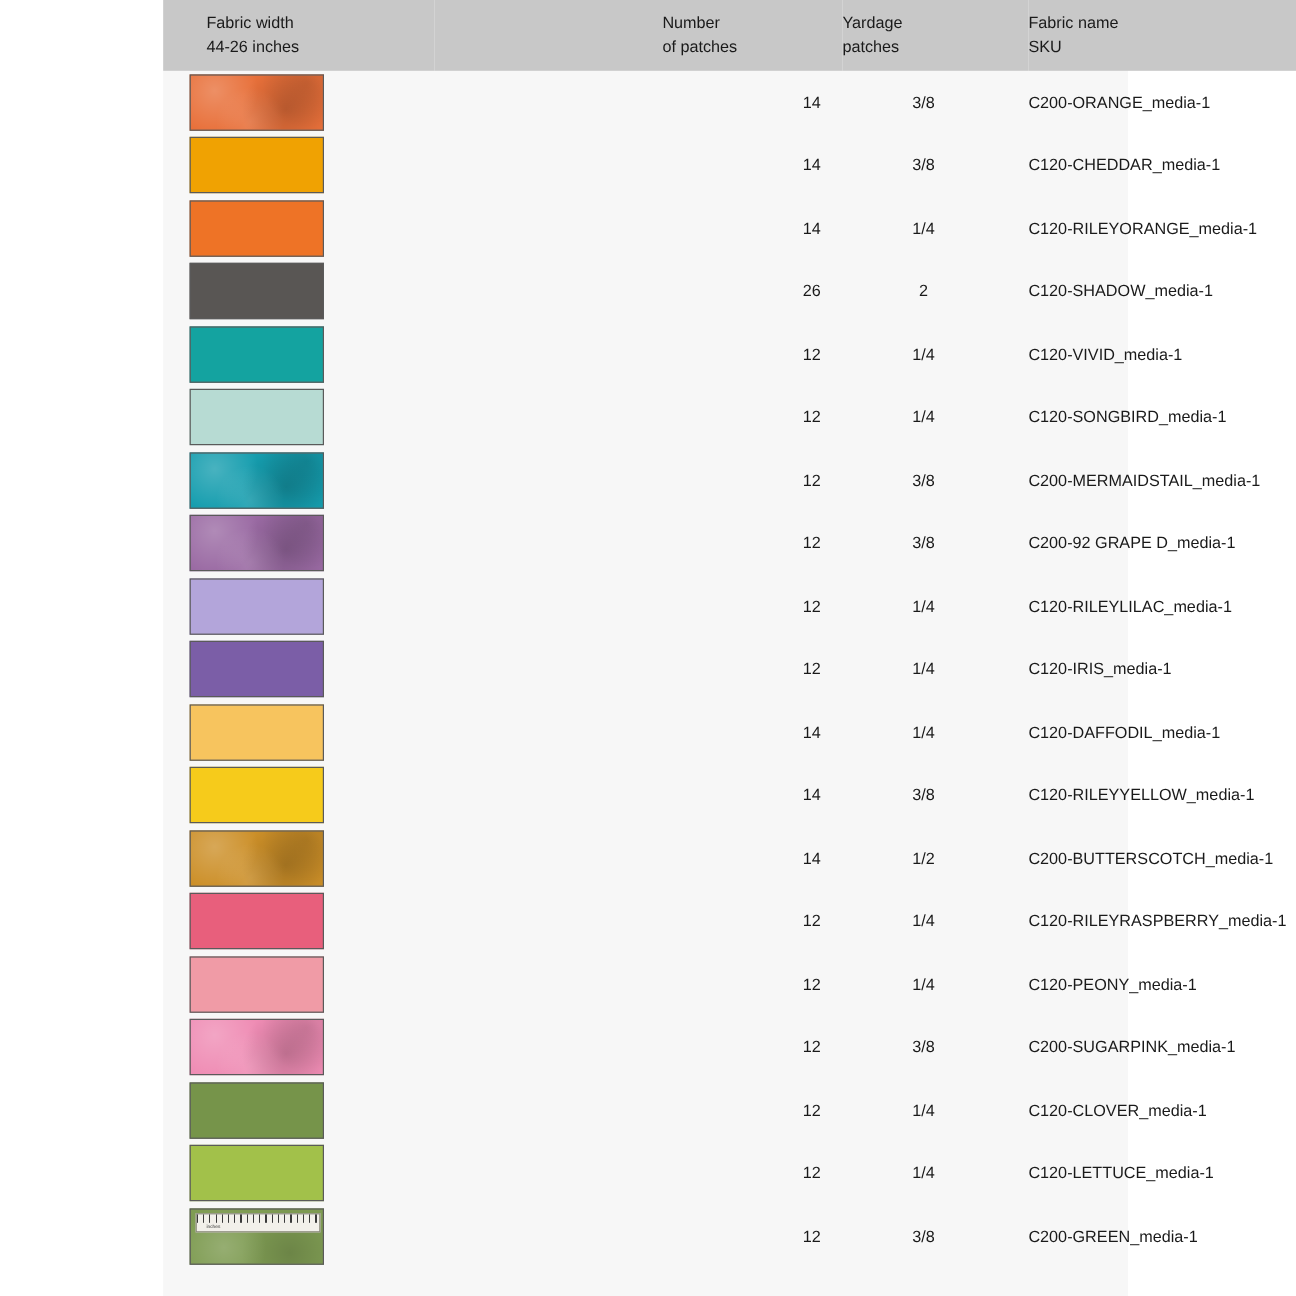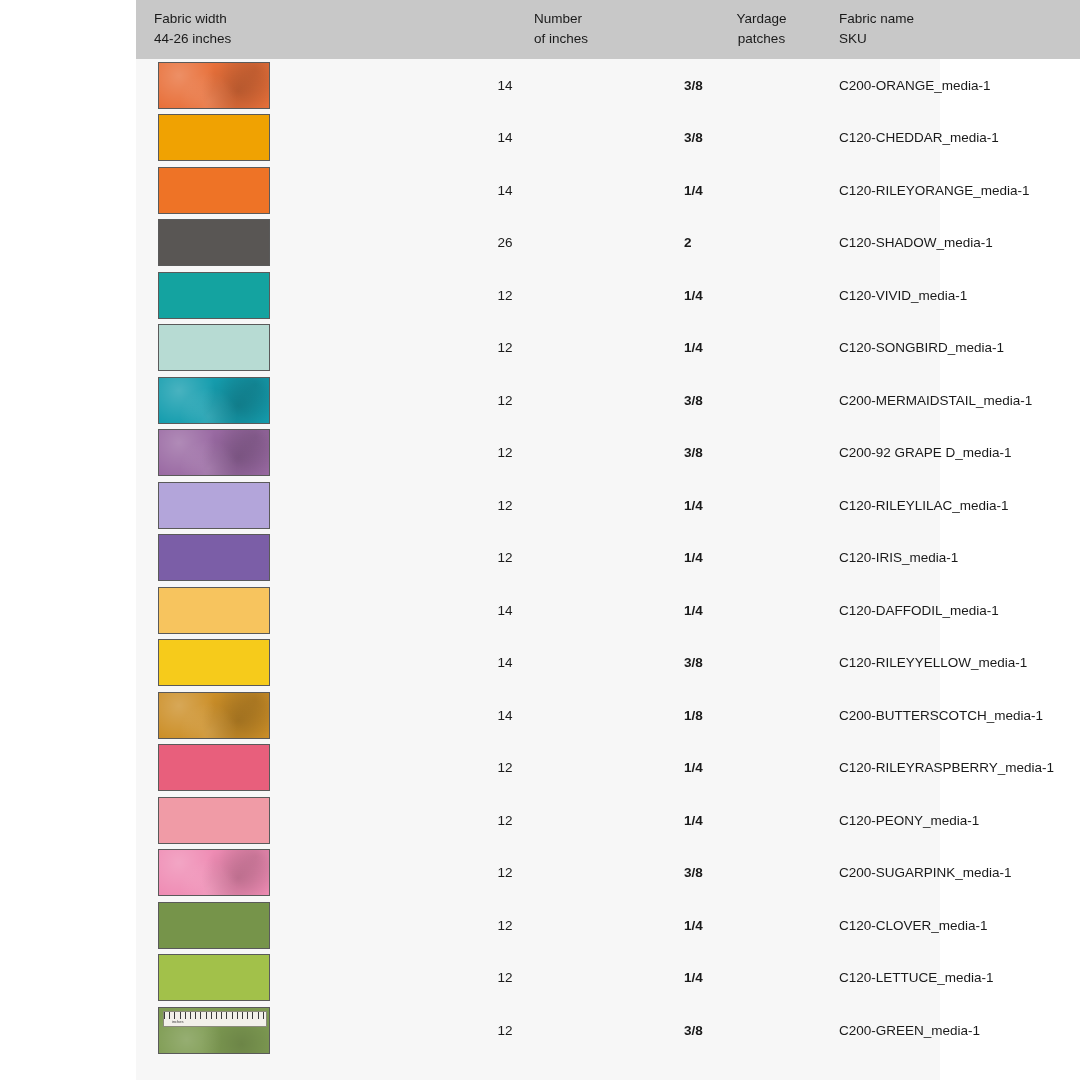--- a/index.html
+++ b/index.html
@@ -49,23 +49,23 @@
   thead th {
     text-align: left;
     font-weight: normal;
     font-size: 13.5px;
     color: #1a1a1a;
     padding: 9px 0 11px 0;
     vertical-align: top;
     line-height: 1.45;
   }
 
-  th.col-swatch { width: 190px; padding-left: 18px; }
+  th.col-swatch { width: 190px; padding-left: 36px; }
   th.col-count  { width: 150px; text-align: left; padding-left: 190px; margin-top: 40px; }
-  th.col-yard   { width: 155px; text-align: center; padding-left: 0px; margin-left: 48px; }
+  th.col-yard   { width: 155px; text-align: left; padding-left: 0px; margin-left: 48px; }
   th.col-name   { width: 309px; padding-left: 0px; }
 
   
   th .hdr-l1 { display: block; }
   th .hdr-l2 { display: block; }
 
   tbody td {
     vertical-align: middle;
     font-size: 13.5px;
     color: #1a1a1a;
@@ -87,29 +87,28 @@
     overflow: hidden;
   }
 
   .swatch .tex {
     position: absolute;
     inset: 0;
   }
 
   td.count-cell {
     width: 150px;
-    text-align: center;
+    text-align: right;
     padding-right: 18px;
   }
 
   td.yard-cell {
     width: 155px;
-    text-align: left;
+    text-align: center;
     padding-right: 20px;
-    font-weight: bold;
   }
 
   td.name-cell {
     width: 309px;
     padding-left: 0px;
     white-space: nowrap;
   }
 
   
   .ruler {
@@ -148,21 +147,21 @@
   <div id="table-wrap">
     <table class="fabric-table">
       <thead>
         <tr>
           <th class="col-swatch">
             <span class="hdr-l1">Fabric width</span>
             <span class="hdr-l2">44-26 inches</span>
           </th>
           <th class="col-count">
             <span class="hdr-l1">Number</span>
-            <span class="hdr-l2">of inches</span>
+            <span class="hdr-l2">of patches</span>
           </th>
           <th class="col-yard">
             <span class="hdr-l1">Yardage</span>
             <span class="hdr-l2">patches</span>
           </th>
           <th class="col-name">
             <span class="hdr-l1">Fabric name</span>
             <span class="hdr-l2">SKU</span>
           </th>
         </tr>
@@ -270,21 +269,21 @@
             <td class="yard-cell">3/8</td>
             <td class="name-cell">C120-RILEYYELLOW_media-1</td>
           </tr>
           <tr>
             <td class="swatch-cell">
               <div class="swatch" style="background: rgb(204, 143, 40); border-color: rgb(90, 90, 90);">
                 <div class="tex" style="background: radial-gradient(circle at 18% 28%, rgba(255, 255, 255, 0.22), transparent 38%), radial-gradient(circle at 72% 62%, rgba(0, 0, 0, 0.18), transparent 44%), radial-gradient(circle at 45% 85%, rgba(255, 255, 255, 0.14), transparent 40%), radial-gradient(circle at 88% 14%, rgba(0, 0, 0, 0.13), transparent 36%);"></div>
               </div>
             </td>
             <td class="count-cell">14</td>
-            <td class="yard-cell">1/8</td>
+            <td class="yard-cell">1/2</td>
             <td class="name-cell">C200-BUTTERSCOTCH_media-1</td>
           </tr>
           <tr>
             <td class="swatch-cell">
               <div class="swatch" style="background: rgb(232, 95, 124); border-color: rgb(90, 90, 90);"></div>
             </td>
             <td class="count-cell">12</td>
             <td class="yard-cell">1/4</td>
             <td class="name-cell">C120-RILEYRASPBERRY_media-1</td>
           </tr>

